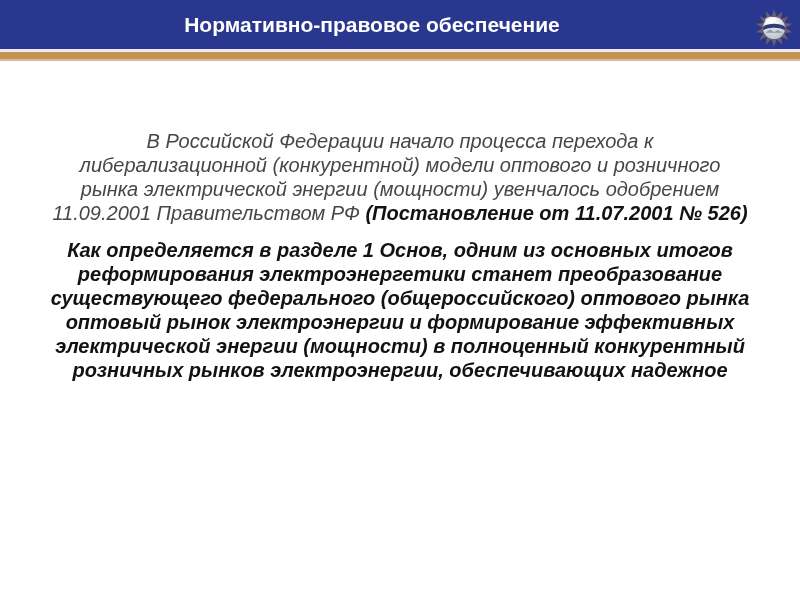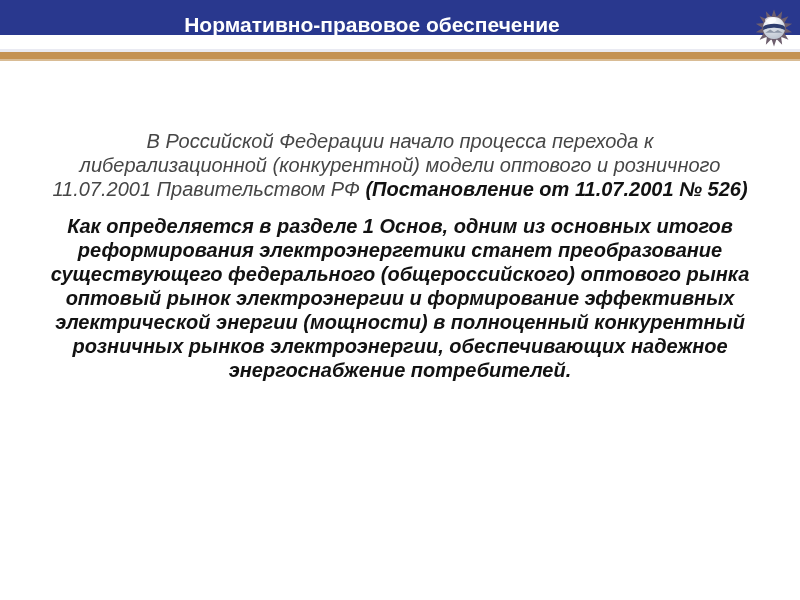--- a/index.html
+++ b/index.html
@@ -10,21 +10,21 @@
   }
   .slide {
     position: relative;
     width: 800px; height: 600px;
     background: #FFFFFF;
     overflow: hidden;
   }
   
   .header-band {
     position: absolute; top: 0; left: 0;
-    width: 800px; height: 35px;
+    width: 800px; height: 49px;
     background: #29388E;
   }
   .header-title {
     height: 49px; line-height: 49px;
     text-align: center;
     color: #FFFFFF;
     font-weight: bold;
     font-size: 21px;
     padding-right: 56px;
   }
@@ -111,27 +111,27 @@
 
   <div class="rule-gap"></div>
   <div class="rule-gold"></div>
   <div class="rule-gold-light"></div>
 
   <div class="body-text">
 
     <div class="paragraph-1">
       <div class="line">В Российской Федерации начало процесса перехода к</div>
       <div class="line">либерализационной (конкурентной) модели оптового и розничного</div>
-      <div class="line"><span>11.07.2001 Правительством РФ </span><span class="bold-inline">(Постановление от 11.07.2001 № 526)</span></div>
+      <div class="line">рынка электрической энергии (мощности) увенчалось одобрением</div>
+      <div class="line"><span>11.09.2001 Правительством РФ </span><span class="bold-inline">(Постановление от 11.07.2001 № 526)</span></div>
     </div>
 
     <div class="paragraph-2">
       <div class="line">Как определяется в разделе 1 Основ, одним из основных итогов</div>
       <div class="line">реформирования электроэнергетики станет преобразование</div>
       <div class="line">существующего федерального (общероссийского) оптового рынка</div>
       <div class="line">оптовый рынок электроэнергии и формирование эффективных</div>
       <div class="line">электрической энергии (мощности) в полноценный конкурентный</div>
       <div class="line">розничных рынков электроэнергии, обеспечивающих надежное</div>
-      <div class="line">энергоснабжение потребителей.</div>
     </div>
 
   </div>
 </div>
 
 </body></html>

